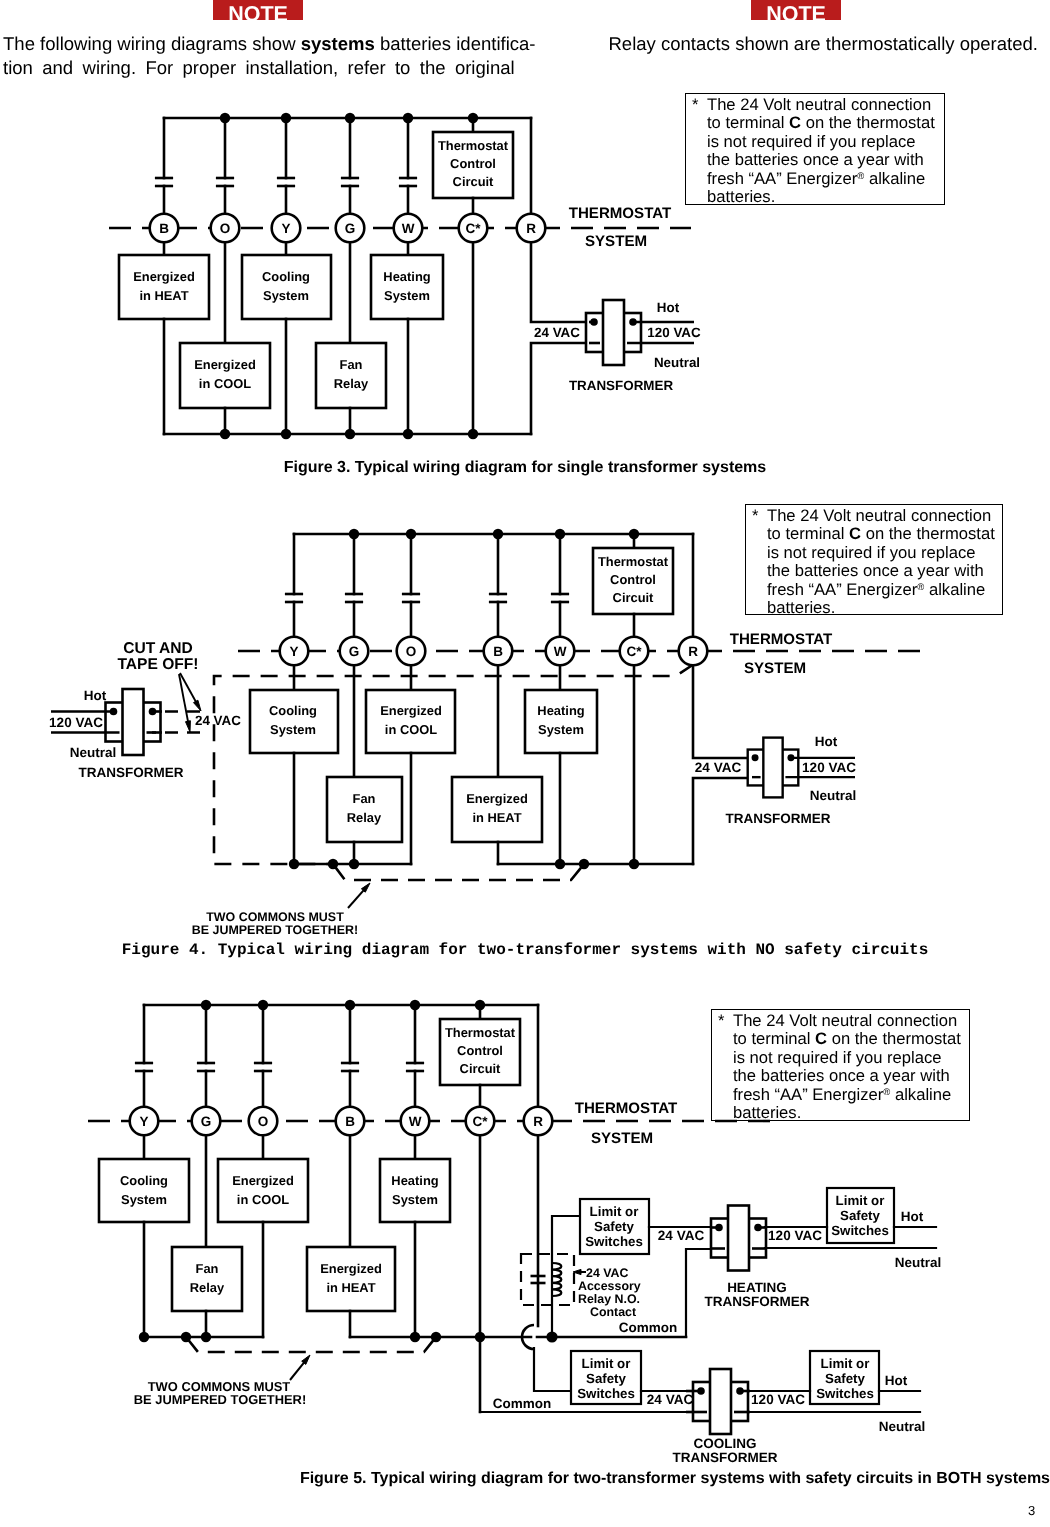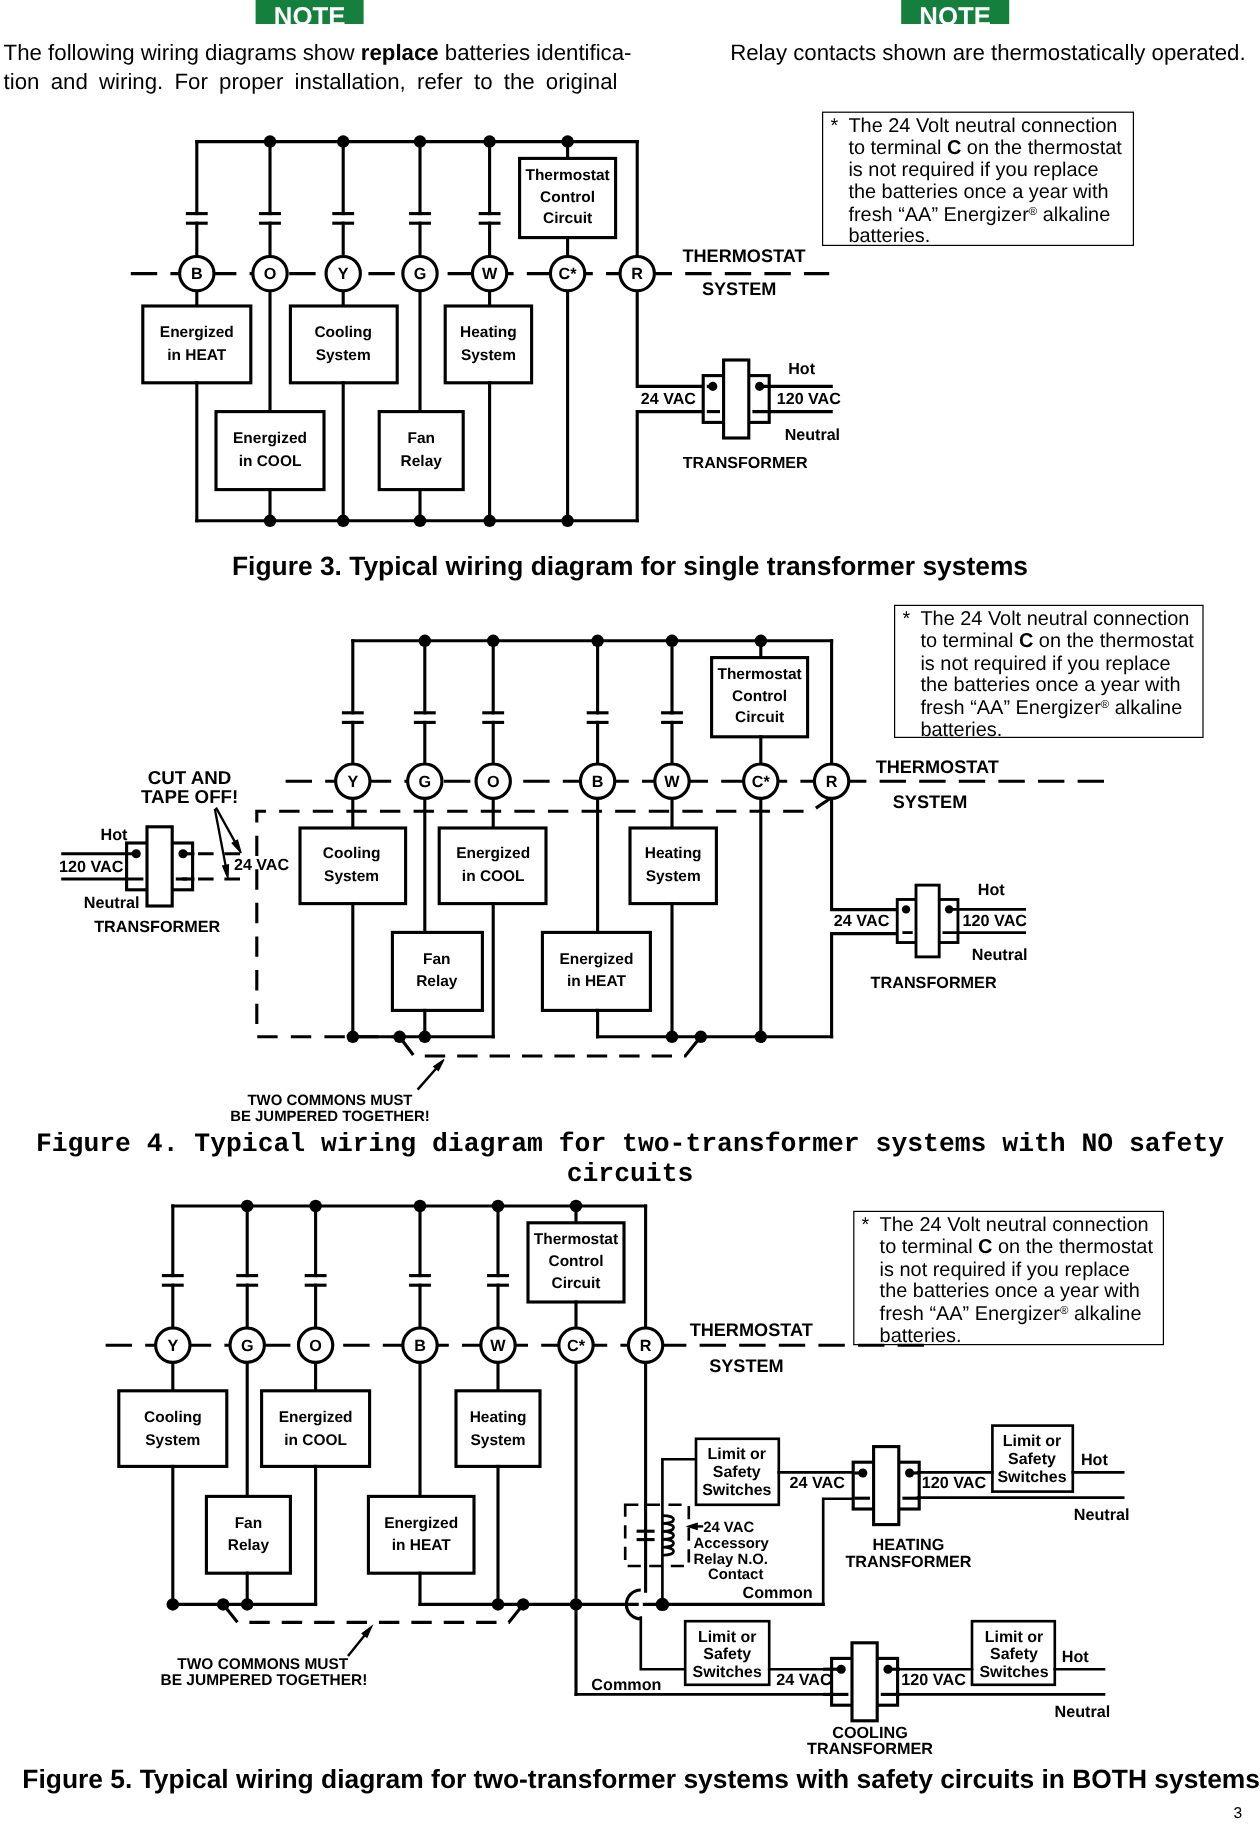--- a/index.html
+++ b/index.html
@@ -1,36 +1,36 @@
 <!DOCTYPE html>
 <html><head>
 <meta charset="utf-8">
 <style>
   html,body{margin:0;padding:0;background:#fff;}
   body{width:1050px;height:1527px;font-family:"Liberation Sans",sans-serif;color:#000;position:relative;overflow:hidden;}
   .abs{position:absolute;}
-  .note-badge{background:#15803d;color:#fff;font-weight:bold;font-size:21.5px;text-align:center;line-height:29px;height:20px;}
+  .note-badge{background:#b91c1c;color:#fff;font-weight:bold;font-size:21.5px;text-align:center;line-height:29px;height:20px;}
   .note-text{font-size:18.55px;line-height:24.1px;color:#000;white-space:nowrap;}
   .nl2{word-spacing:4.2px;}
-  .fig-cap{font-size:22px;font-weight:bold;text-align:center;width:100%;}
+  .fig-cap{font-size:16px;font-weight:bold;text-align:center;width:100%;}
   .pageno{font-size:13px;}
   svg{display:block;position:absolute;left:0;top:0;}
   svg text{font-family:"Liberation Sans",sans-serif;fill:#000;}
   *{-webkit-font-smoothing:antialiased;text-rendering:geometricPrecision;}
   svg line,svg rect,svg polyline,svg path{stroke:#000;}
   .fnbox{border:1.8px solid #000;background:#fff;}
   .fntext{font-size:16.6px;line-height:18.4px;}
 </style>
 </head>
 <body>
 
 <div class="abs note-badge" style="left:213px;top:0px;width:90px;">NOTE</div>
 <div class="abs note-badge" style="left:751px;top:0px;width:90px;">NOTE</div>
 <div class="abs note-text" style="left:3px;top:32px;width:700px;">
-  <div class="nl1"><span>The following wiring diagrams show </span><b>replace</b><span> batteries identifica-</span></div>
+  <div class="nl1"><span>The following wiring diagrams show </span><b>systems</b><span> batteries identifica-</span></div>
   <div class="nl2">tion and wiring. For proper installation, refer to the original</div>
 </div>
 <div class="abs note-text" style="left:538px;top:32px;width:500px;white-space:nowrap;text-align:right;">Relay contacts shown are thermostatically operated.</div>
 <div class="abs fnbox" style="left:685px;top:93px;width:258px;height:110px;">
   <div class="abs fntext" style="left:6px;top:2px;line-height:18.4px;">*</div>
   <div class="abs fntext" style="left:21px;top:2px;white-space:nowrap;line-height:18.4px;">
     <div>The 24 Volt neutral connection</div>
     <div><span>to terminal </span><b>C</b><span> on the thermostat</span></div>
     <div>is not required if you replace</div>
     <div>the batteries once a year with</div>

